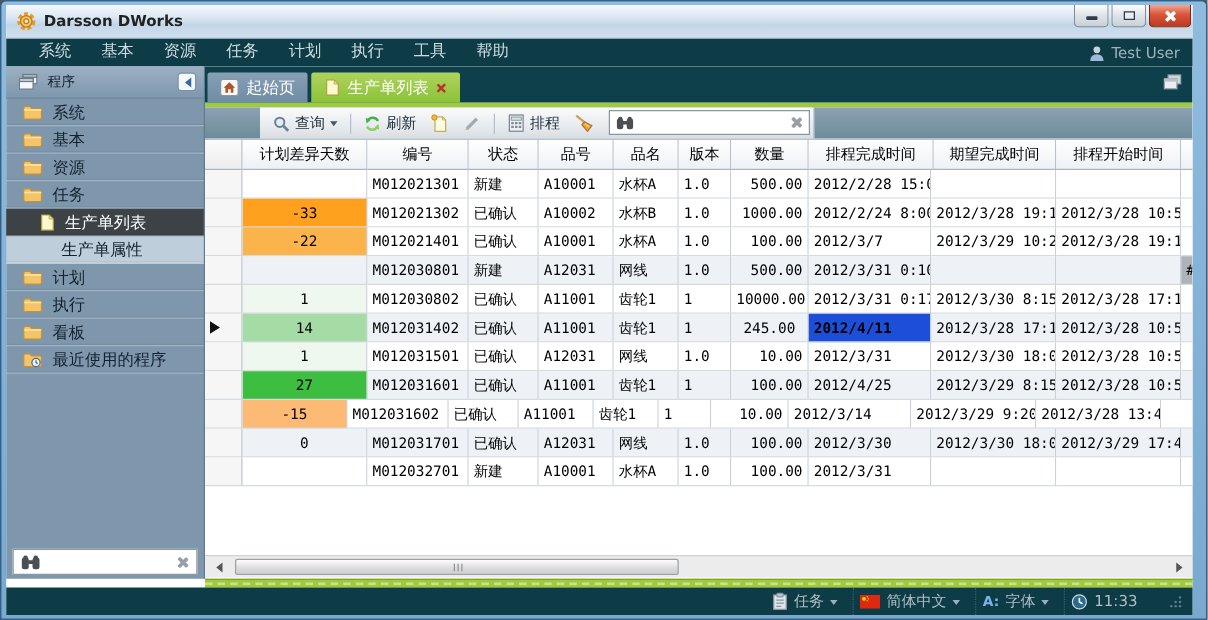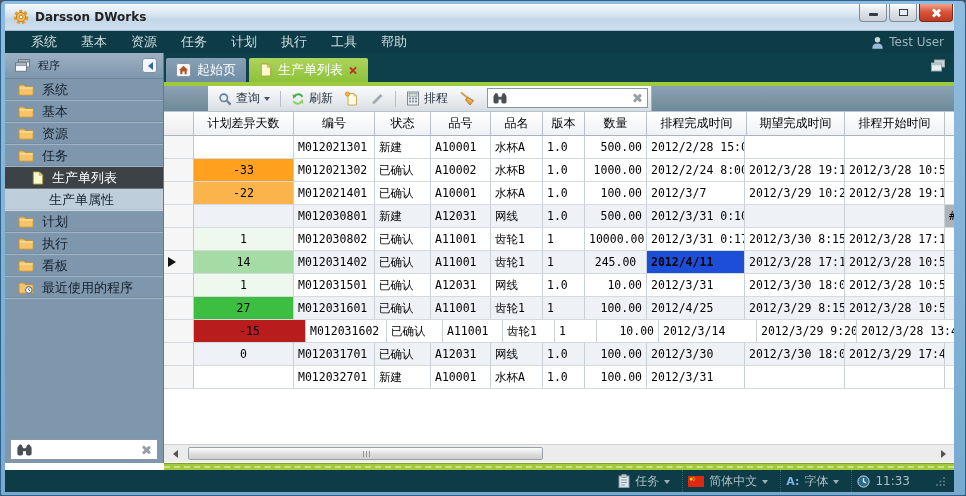--- a/index.html
+++ b/index.html
@@ -520,21 +520,21 @@
                 <div class="gcell" style="width: 52px; background: rgb(238, 242, 246);">齿轮1</div>
                 <div class="gcell" style="width: 42px; background: rgb(238, 242, 246);">1</div>
                 <div class="gcell" style="width: 62px; text-align: right; background: rgb(238, 242, 246);">100.00</div>
                 <div class="gcell" style="width: 98px; background: rgb(238, 242, 246);">2012/4/25</div>
                 <div class="gcell" style="width: 100px; background: rgb(238, 242, 246);">2012/3/29 8:15</div>
                 <div class="gcell" style="width: 100px; background: rgb(238, 242, 246);">2012/3/28 10:52</div>
                 <div class="gcell" style="width: 40px; background: rgb(238, 242, 246);"></div>
               </div>
               <div class="grow">
                 <div class="gcell gind"></div>
-                <div class="gcell" style="width: 112px; text-align: center; background: #b91c1c;">-15</div>
+                <div class="gcell" style="width: 84px; text-align: center; background: #fdba74;">-15</div>
                 <div class="gcell" style="width: 81px; background: rgb(255, 255, 255);">M012031602</div>
                 <div class="gcell" style="width: 56px; background: rgb(255, 255, 255);">已确认</div>
                 <div class="gcell" style="width: 60px; background: rgb(255, 255, 255);">A11001</div>
                 <div class="gcell" style="width: 52px; background: rgb(255, 255, 255);">齿轮1</div>
                 <div class="gcell" style="width: 42px; background: rgb(255, 255, 255);">1</div>
                 <div class="gcell" style="width: 62px; text-align: right; background: rgb(255, 255, 255);">10.00</div>
                 <div class="gcell" style="width: 98px; background: rgb(255, 255, 255);">2012/3/14</div>
                 <div class="gcell" style="width: 100px; background: rgb(255, 255, 255);">2012/3/29 9:20</div>
                 <div class="gcell" style="width: 100px; background: rgb(255, 255, 255);">2012/3/28 13:40</div>
                 <div class="gcell" style="width: 40px; background: rgb(255, 255, 255);"></div>

